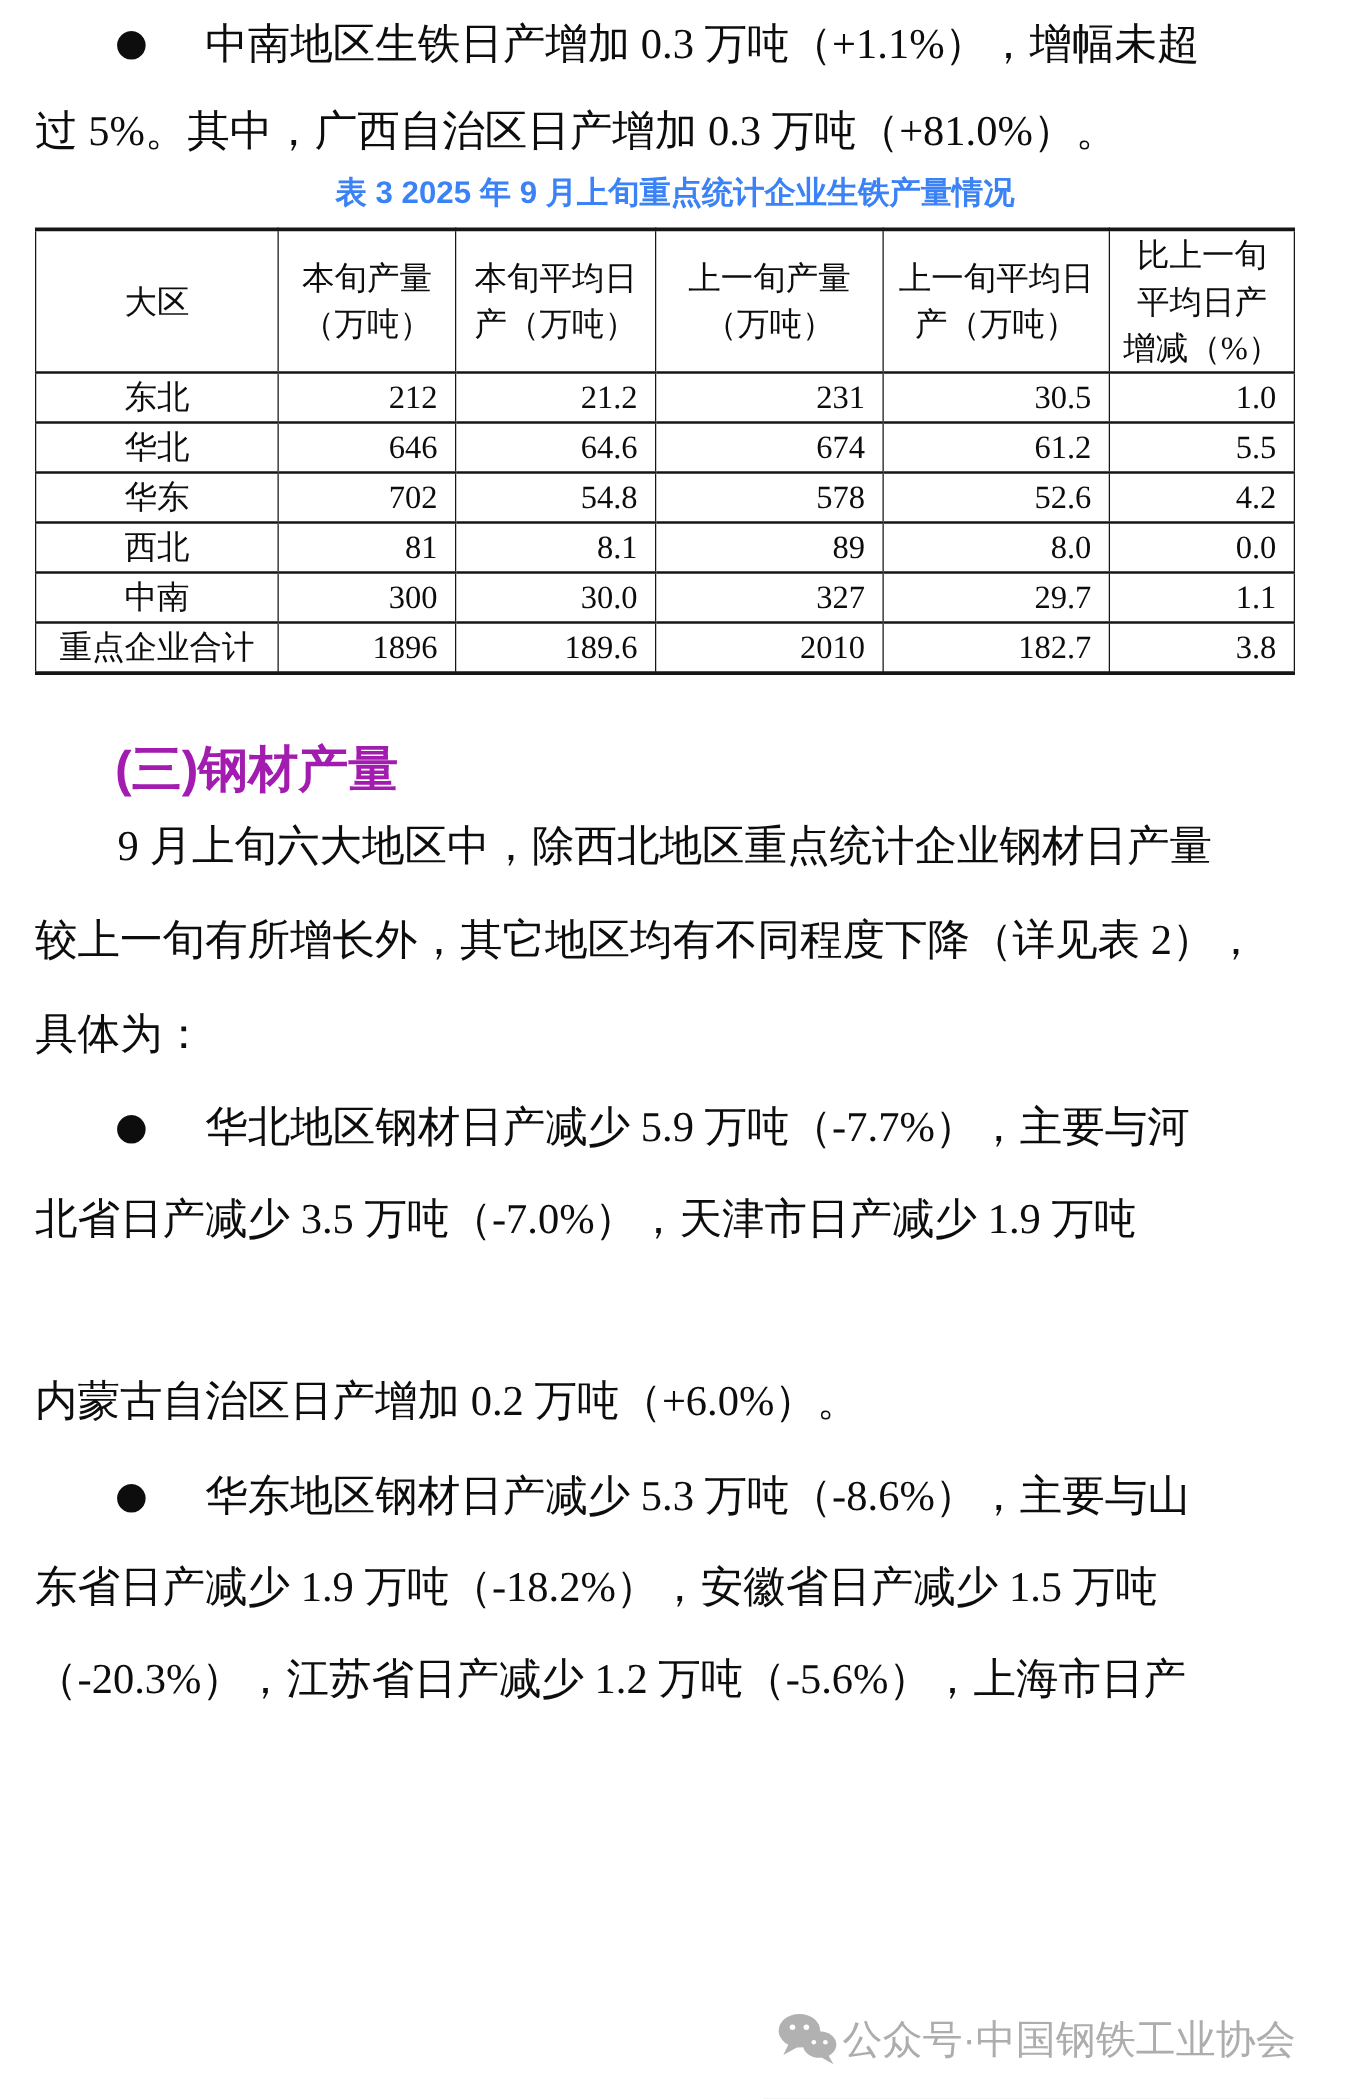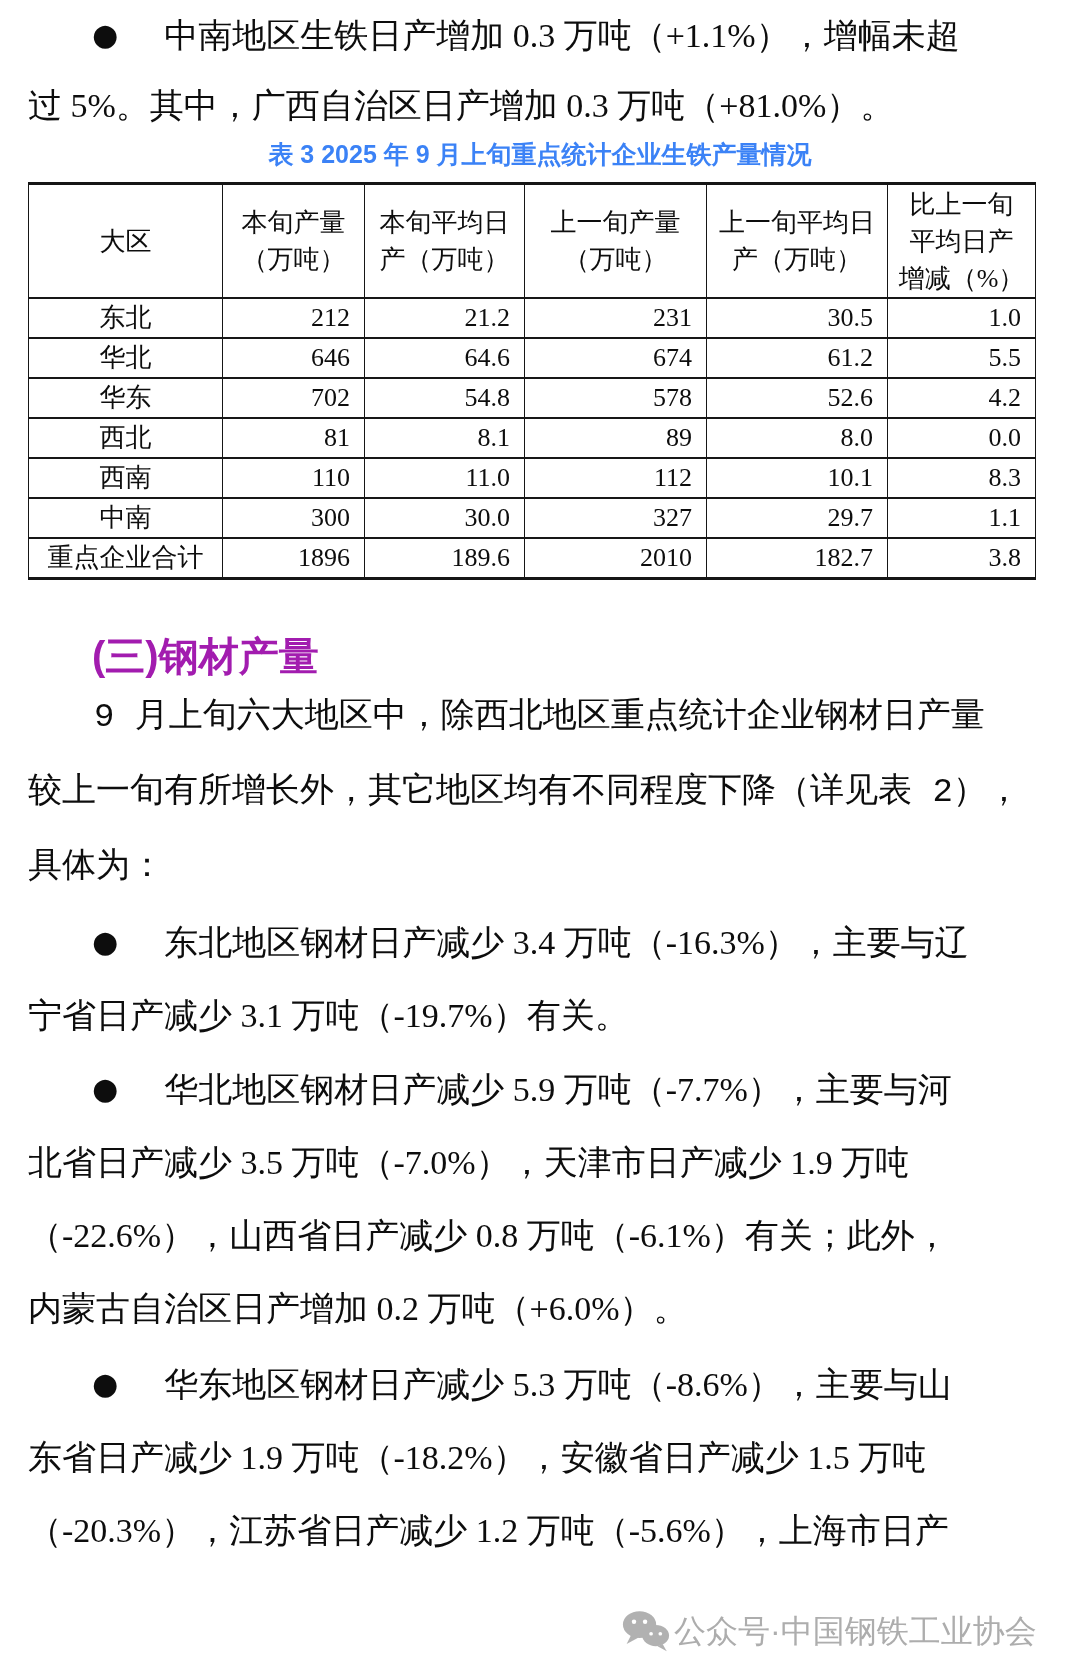--- a/index.html
+++ b/index.html
@@ -11,21 +11,21 @@
   .content{position:absolute;left:28px;top:0;width:1024px;z-index:1;}
   .para{margin:0;font-size:34px;text-align:left;white-space:nowrap;}
   .lh70{line-height:70px;}
   .lh73{line-height:73px;}
   .lh75{line-height:75px;}
   .mt2{margin-top:2px;}
   .dot{
     font-family:"DejaVu Sans","Liberation Sans",sans-serif;
     font-size:30px;margin-left:64px;margin-right:46px;vertical-align:2px;
   }
-  .indent{text-indent:66px;font-family:Liberation Mono, monospace;}
+  .indent{text-indent:66px;}
   .tcap{
     margin:-5px 0 0 0;font-family:"Liberation Sans","DejaVu Sans",sans-serif;
     font-weight:bold;font-size:25px;line-height:36px;text-align:center;color:#3b82f6;
   }
   .dtable{
     margin-top:10px;border-collapse:collapse;width:1007px;table-layout:fixed;
     border-top:3px solid #161616;border-bottom:3px solid #161616;
   }
   .dtable th,.dtable td{
     border:1px solid #161616;border-top-width:2px;border-bottom-width:2px;
@@ -122,28 +122,20 @@
           </tr>
           <tr>
             <td class="c-region">西北</td>
             <td class="c-num">81</td>
             <td class="c-num">8.1</td>
             <td class="c-num">89</td>
             <td class="c-num">8.0</td>
             <td class="c-num">0.0</td>
           </tr>
           <tr>
-            <td class="c-region">西南</td>
-            <td class="c-num">110</td>
-            <td class="c-num">11.0</td>
-            <td class="c-num">112</td>
-            <td class="c-num">10.1</td>
-            <td class="c-num">8.3</td>
-          </tr>
-          <tr>
             <td class="c-region">中南</td>
             <td class="c-num">300</td>
             <td class="c-num">30.0</td>
             <td class="c-num">327</td>
             <td class="c-num">29.7</td>
             <td class="c-num">1.1</td>
           </tr>
           <tr>
             <td class="c-region">重点企业合计</td>
             <td class="c-num">1896</td>
@@ -152,26 +144,23 @@
             <td class="c-num">182.7</td>
             <td class="c-num">3.8</td>
           </tr>
         </tbody>
       </table>
 
     <h2 class="sec">(三)钢材产量</h2>
 
     <p class="para lh75 indent"><span>9 月上旬六大地区中，除西北地区重点统计企业钢材日产量</span><br><span>较上一旬有所增长外，其它地区均有不同程度下降（详见表 2），</span><br><span>具体为：</span></p>
 
-    <p class="para lh73">
-      <span class="dot">●</span><span><span>东北地区钢材日产减少 3.4 万吨（-16.3%），主要与辽</span><br><span>宁省日产减少 3.1 万吨（-19.7%）有关。</span></span>
-    </p>
 
     <p class="para lh73">
-      <span class="dot">●</span><span><span>华北地区钢材日产减少 5.9 万吨（-7.7%），主要与河</span><br><span>北省日产减少 3.5 万吨（-7.0%），天津市日产减少 1.9 万吨</span><br><span>（-22.6%），山西省日产减少 0.8 万吨（-6.1%）有关；此外，</span><br><span>内蒙古自治区日产增加 0.2 万吨（+6.0%）。</span></span>
+      <span class="dot">●</span><span><span>华北地区钢材日产减少 5.9 万吨（-7.7%），主要与河</span><br><span>北省日产减少 3.5 万吨（-7.0%），天津市日产减少 1.9 万吨</span><br><br><span>内蒙古自治区日产增加 0.2 万吨（+6.0%）。</span></span>
     </p>
 
     <p class="para lh73 mt2">
       <span class="dot">●</span><span><span>华东地区钢材日产减少 5.3 万吨（-8.6%），主要与山</span><br><span>东省日产减少 1.9 万吨（-18.2%），安徽省日产减少 1.5 万吨</span><br><span>（-20.3%），江苏省日产减少 1.2 万吨（-5.6%），上海市日产</span></span>
     </p>
 
   </div>
 </div>
 
 </body></html>

